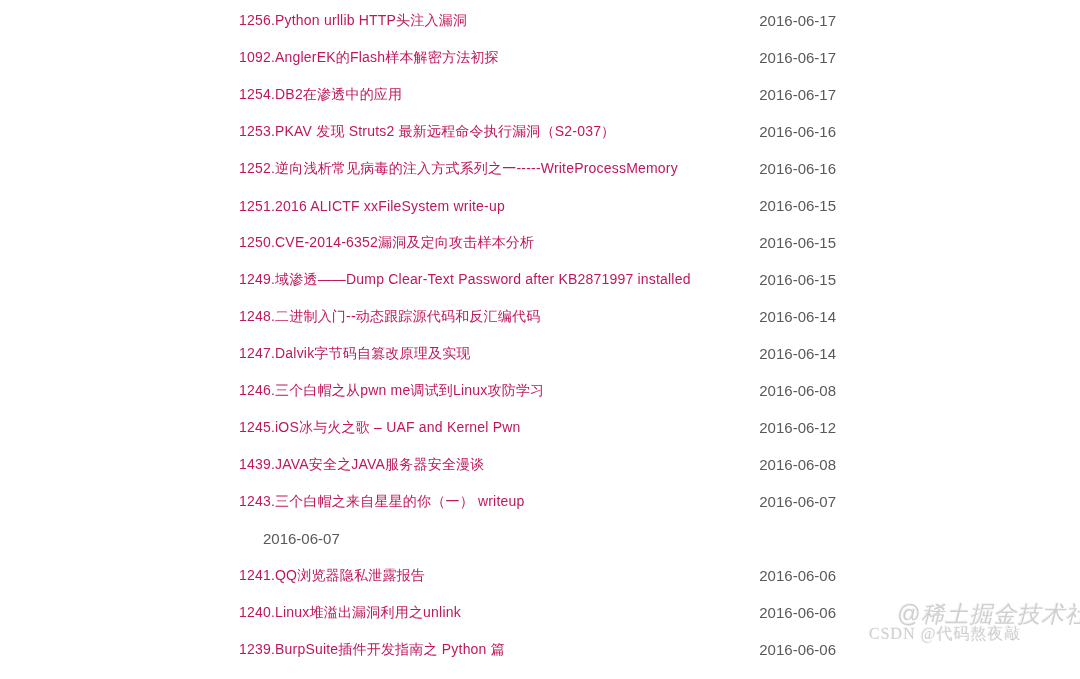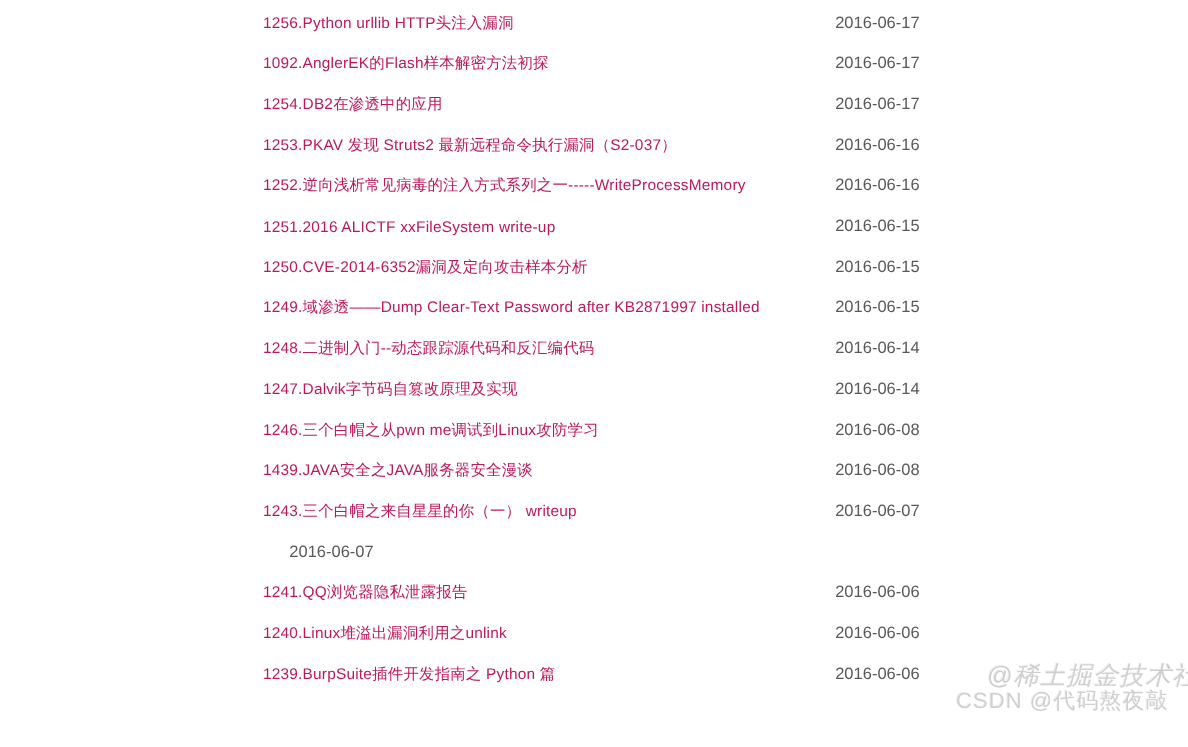--- a/index.html
+++ b/index.html
@@ -62,21 +62,22 @@
   }
   .wm-line-1 {
     left: 897px;
     top: 599px;
     font-size: 23px;
     font-style: italic;
   }
   .wm-line-2 {
     left: 869px;
     top: 624px;
-    font-size: 20px;
+    font-size: 16px;
+    font-family: Liberation Serif, serif;
   }
 </style>
 </head>
 <body>
 
 <div class="page">
 
   <div class="article-list">
 
       <div class="row">
@@ -127,20 +128,24 @@
       <div class="row">
         <span class="title">1247.Dalvik字节码自篡改原理及实现</span>
         <span class="date">2016-06-14</span>
       </div>
 
       <div class="row">
         <span class="title">1246.三个白帽之从pwn me调试到Linux攻防学习</span>
         <span class="date">2016-06-08</span>
       </div>
 
+      <div class="row">
+        <span class="title">1245.iOS冰与火之歌 – UAF and Kernel Pwn</span>
+        <span class="date">2016-06-12</span>
+      </div>
 
       <div class="row">
         <span class="title">1439.JAVA安全之JAVA服务器安全漫谈</span>
         <span class="date">2016-06-08</span>
       </div>
 
       <div class="row">
         <span class="title">1243.三个白帽之来自星星的你（一） writeup</span>
         <span class="date">2016-06-07</span>
       </div>

